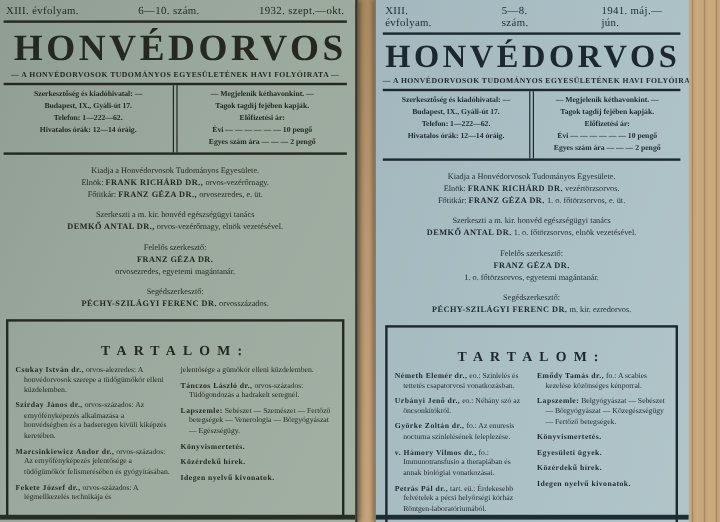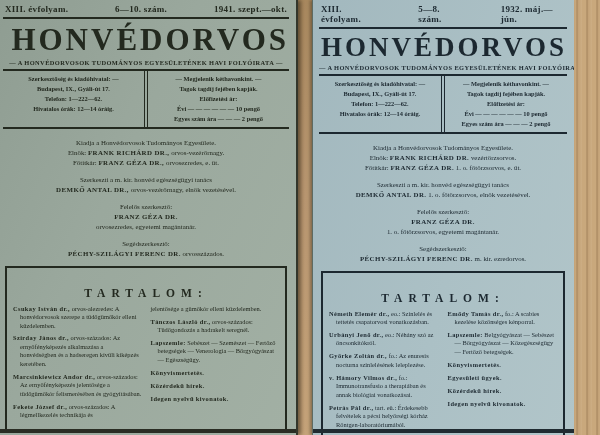--- a/index.html
+++ b/index.html
@@ -17,21 +17,21 @@
     left:0;width:298px;padding:3px 7px 0 3px;color:#23291f;
     background:linear-gradient(115deg,#8f9d92 0%,#9aa89d 40%,#a2b0a4 100%);
     border-right:2px solid #33362b;box-shadow:3px 0 4px rgba(40,30,15,.55);
   }
   .page-right{
     left:312px;width:262px;padding:3px 7px 0 6px;color:#1c2830;
     background:linear-gradient(105deg,#a2b8be 0%,#abc0c5 55%,#b1c5c9 100%);
     border-left:1px solid #5d6b63;box-shadow:-2px 0 3px rgba(40,30,15,.4);
   }
   .masthead{display:flex;justify-content:space-between;align-items:flex-start;
-    font-weight:bold;font-size:9px;letter-spacing:.3px;
+    font-weight:normal;font-size:9px;letter-spacing:.3px;
     border-bottom:2px solid currentColor;padding:1px 2px 3px 2px;gap:38px;}
   .journal-title{text-align:right;font-weight:bold;margin:3px 0 1px 0;white-space:nowrap;}
   .page-left .journal-title{font-size:31px;letter-spacing:3px;}
   .page-right .journal-title{font-size:27px;letter-spacing:3px;}
   .subtitle{text-align:center;font-weight:bold;font-size:6.4px;letter-spacing:.4px;
     margin:0 0 3px 0;white-space:nowrap;}
   .info-row{display:flex;border-top:2px solid currentColor;border-bottom:2px solid currentColor;}
   .info-cell{flex:1;text-align:center;font-weight:bold;font-size:6.4px;line-height:1.55;padding:3px 2px;}
   .info-cell + .info-cell{border-left:4px double currentColor;}
   .imprint{text-align:center;font-size:6.9px;line-height:1.45;margin-top:9px;}
@@ -51,21 +51,21 @@
 </style>
 </head>
 <body>
 
 <div class="edge-strip"></div>
 
 <div class="page page-left">
   <div class="masthead">
     <span>XIII. évfolyam.</span>
     <span>6—10. szám.</span>
-    <span>1941. szept.—okt.</span>
+    <span>1932. szept.—okt.</span>
   </div>
   <div class="journal-title">HONVÉDORVOS</div>
   <div class="subtitle">— A HONVÉDORVOSOK TUDOMÁNYOS EGYESÜLETÉNEK HAVI FOLYÓIRATA —</div>
   <div class="info-row">
     <div class="info-cell">
       <div>Szerkesztőség és kiadóhivatal: —</div>
       <div>Budapest, IX., Gyáli-út 17.</div>
       <div>Telefon: 1—222—62.</div>
       <div>Hivatalos órák: 12—14 óráig.</div>
     </div>
@@ -118,21 +118,21 @@
   </div>
   <div class="footer-pub"><span>Felelős kiadó: </span><span class="b">DR. KRASSAY ANTAL</span><span> törzsorvos.</span></div>
 
   <div class="bottom-bar"></div>
 </div>
 
 <div class="page page-right">
   <div class="masthead">
     <span>XIII. évfolyam.</span>
     <span>5—8. szám.</span>
-    <span>1932. máj.—jún.</span>
+    <span>1941. máj.—jún.</span>
   </div>
   <div class="journal-title">HONVÉDORVOS</div>
   <div class="subtitle">— A HONVÉDORVOSOK TUDOMÁNYOS EGYESÜLETÉNEK HAVI FOLYÓIRATA —</div>
   <div class="info-row">
     <div class="info-cell">
       <div>Szerkesztőség és kiadóhivatal: —</div>
       <div>Budapest, IX., Gyáli-út 17.</div>
       <div>Telefon: 1—222—62.</div>
       <div>Hivatalos órák: 12—14 óráig.</div>
     </div>

